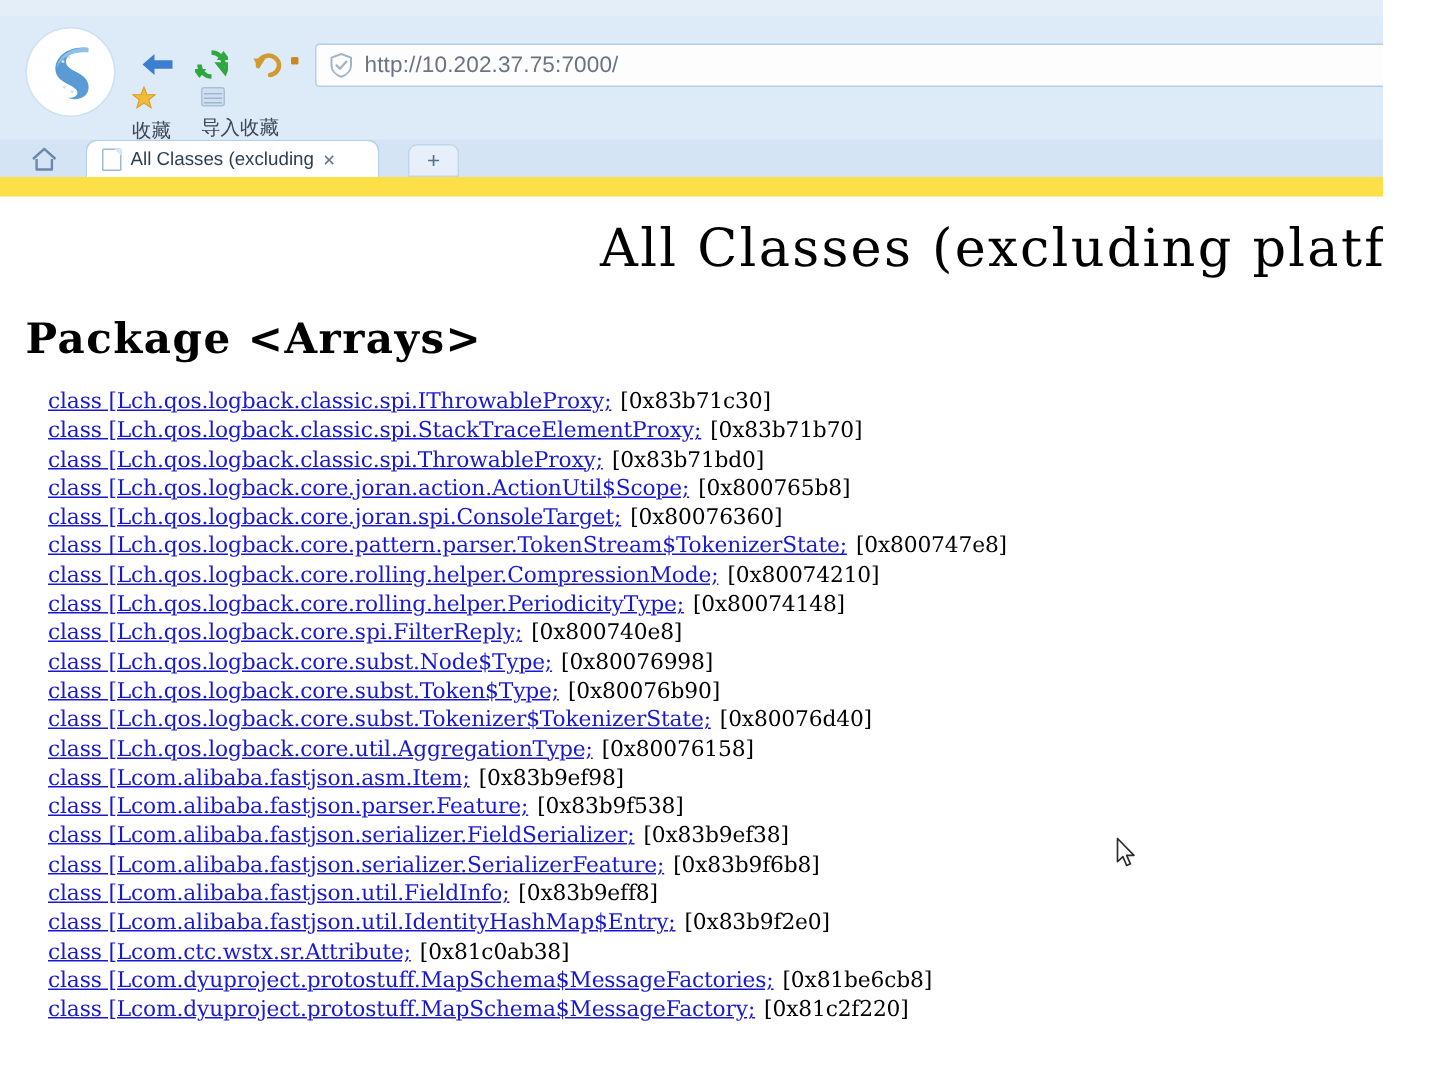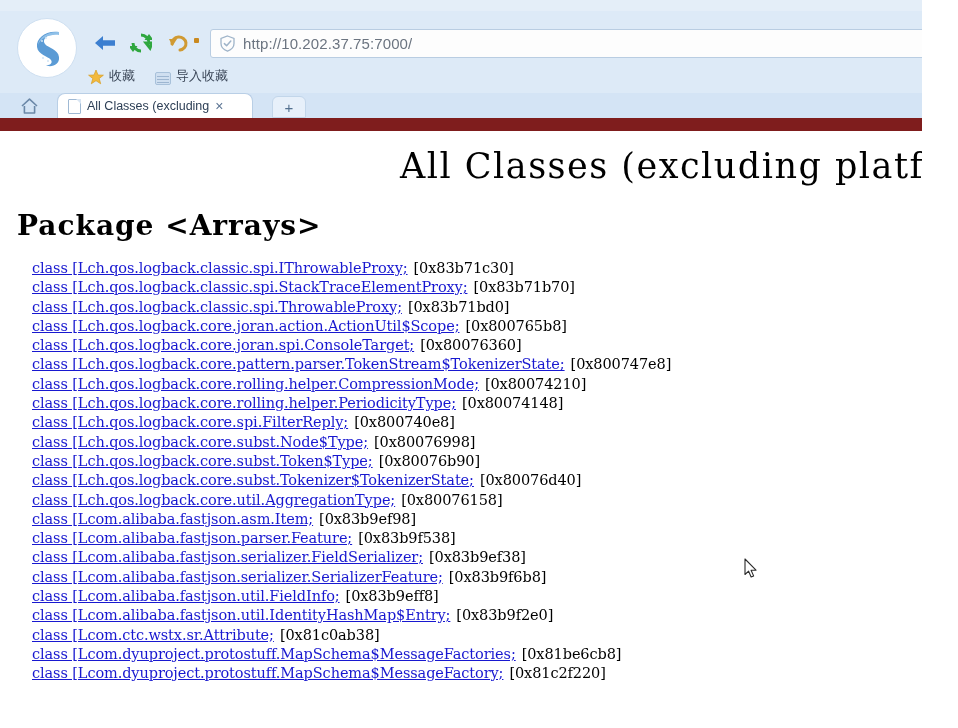--- a/index.html
+++ b/index.html
@@ -9,21 +9,21 @@
     overflow: hidden;
     background: #ffffff;
     font-family: "Liberation Sans", sans-serif;
   }
 
   #app {
     position: relative;
     width: 922px;
     height: 728px;
     overflow: hidden;
-    background: #7f1d1d;
+    background: #fde047;
   }
 
   
   .chrome {
     position: absolute;
     top: 0; left: 0;
     width: 958px;
     height: 118px;
     background: #dfeaf6;
     overflow: hidden;
@@ -109,23 +109,24 @@
   .bookmarks {
     position: absolute;
     left: 88px; top: 64px;
     height: 24px;
     display: flex;
     align-items: center;
     gap: 20px;
   }
   .bm-item {
     display: flex;
-    align-items: flex-end;
+    align-items: flex-start;
     gap: 5px;
     cursor: pointer;
+    flex-direction: column;
   }
   .bm-label {
     font-size: 13px;
     color: #3b4758;
     font-family: "Liberation Sans", sans-serif;
     white-space: nowrap;
   }
   .star-icon { width: 16px; height: 16px; }
   .folder-icon {
     width: 16px; height: 13px;

